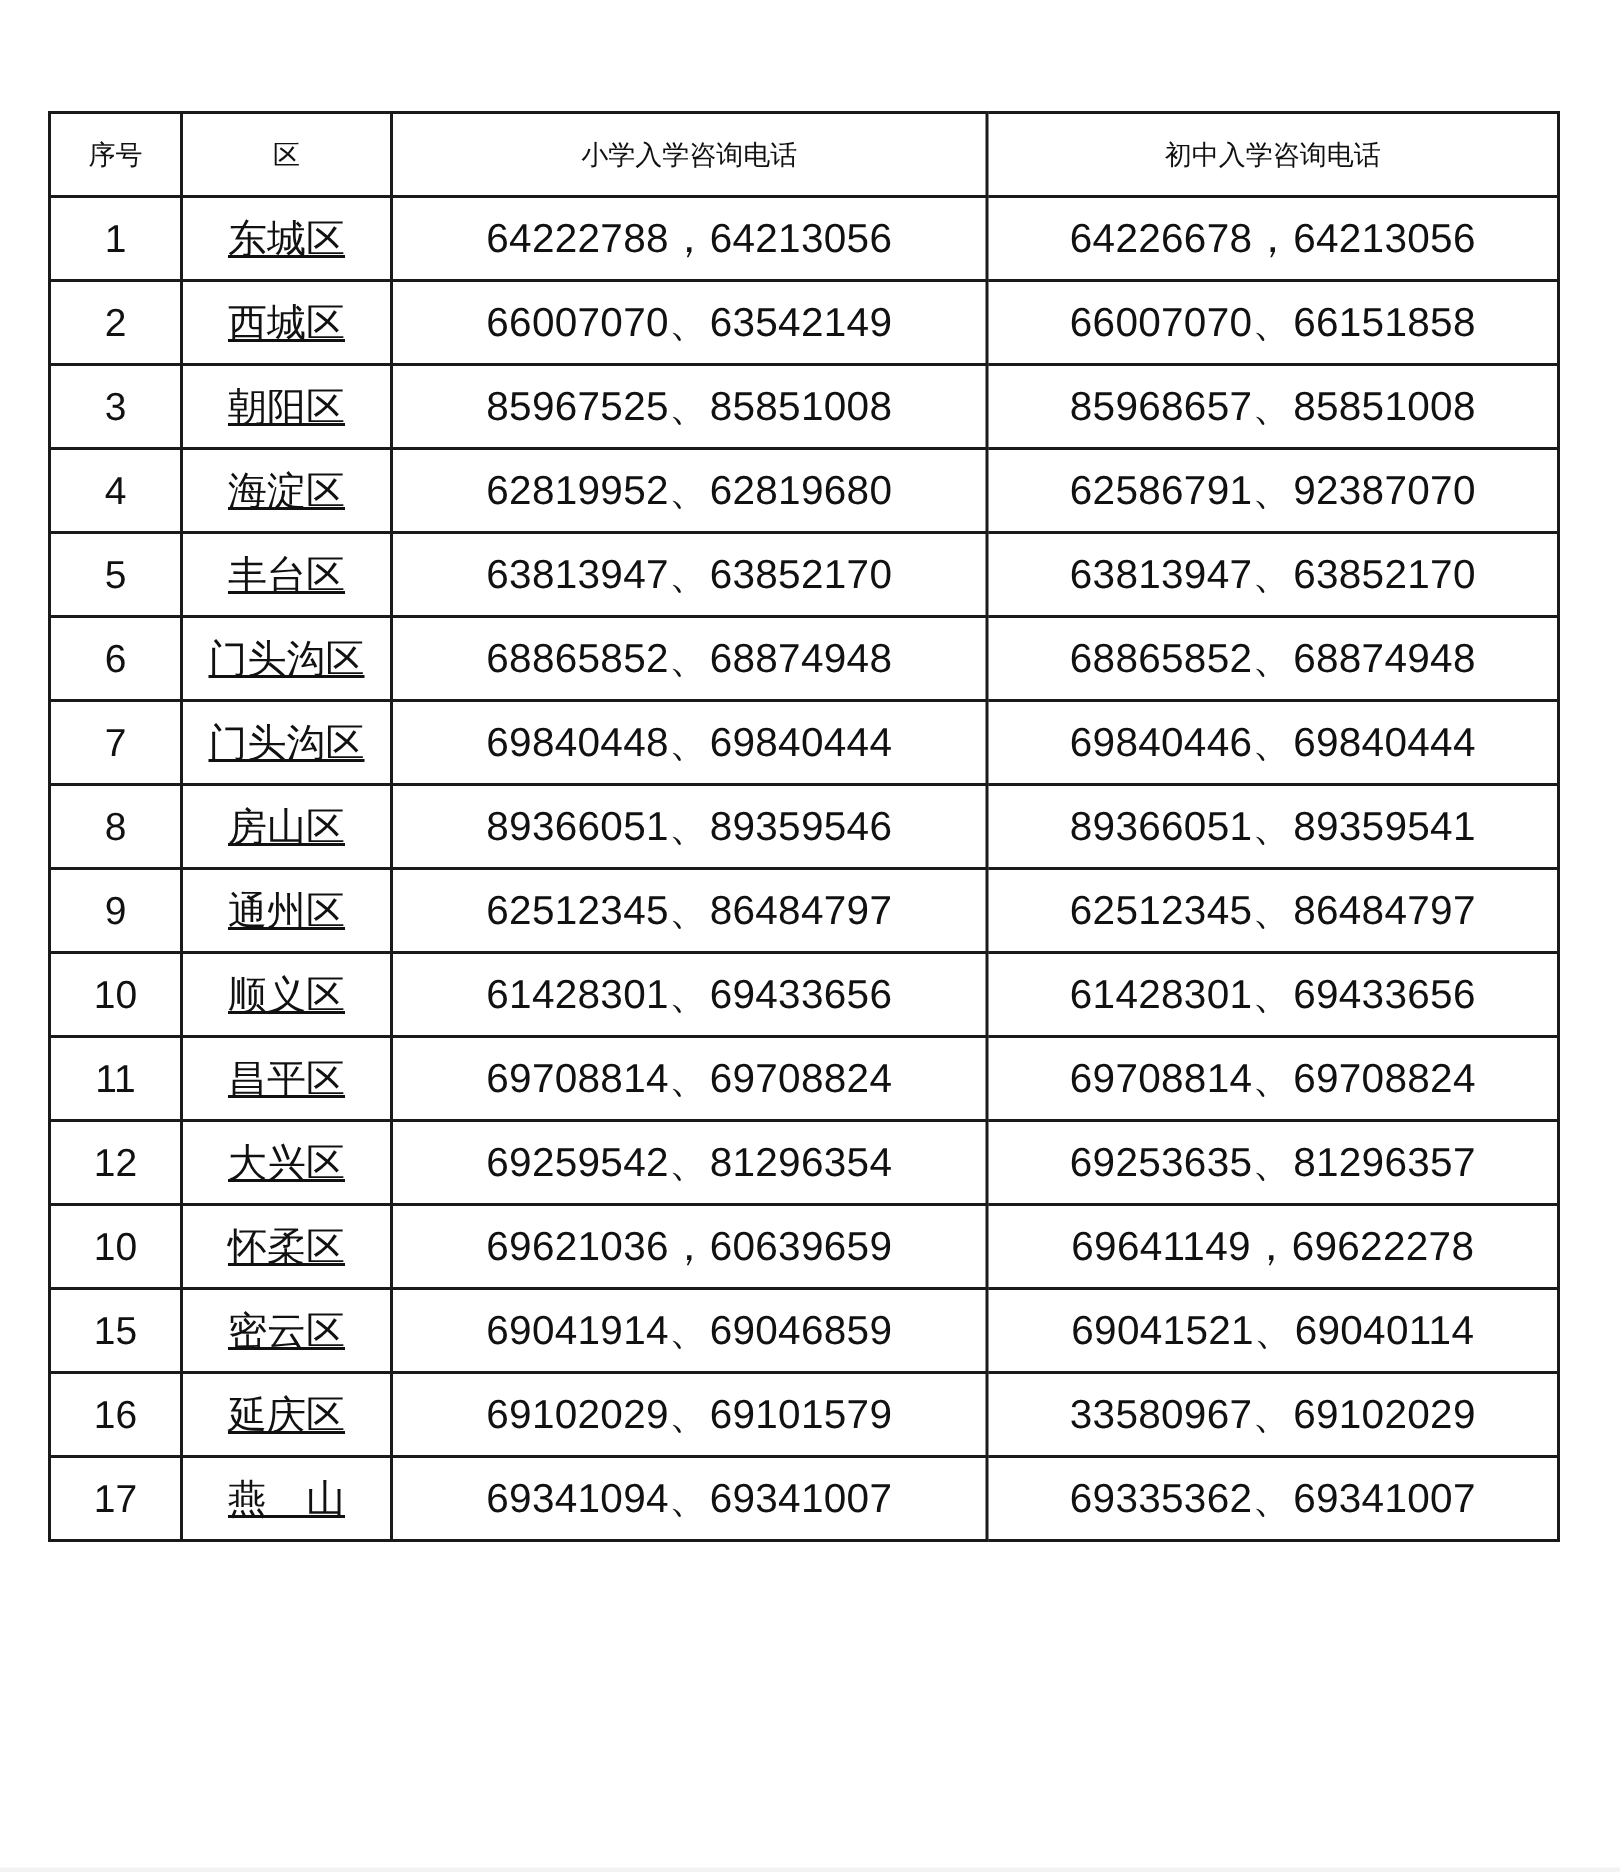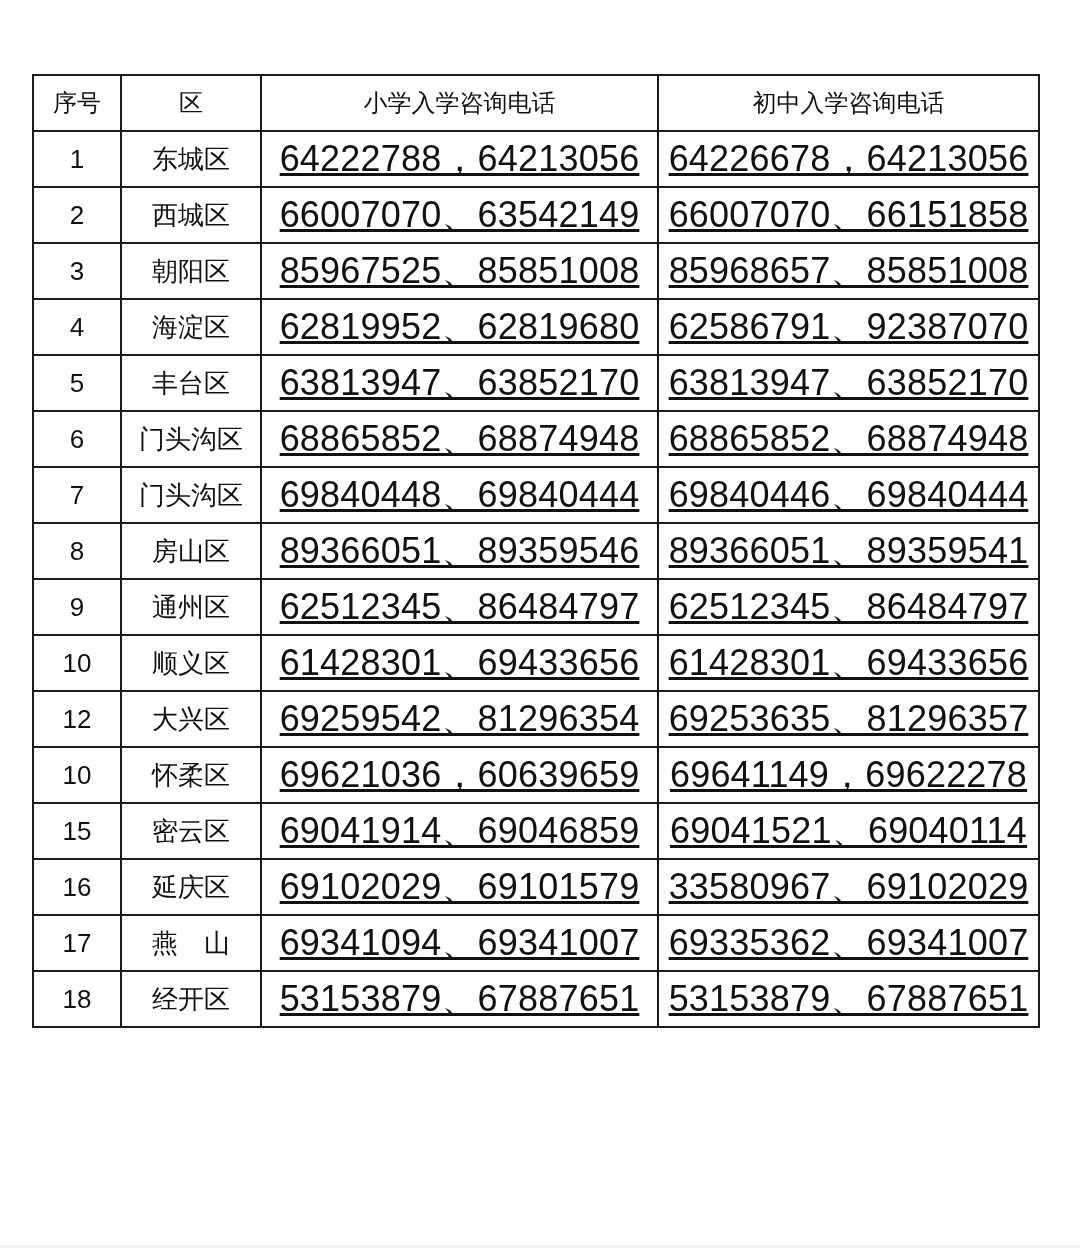--- a/index.html
+++ b/index.html
@@ -40,35 +40,35 @@
     border: 2px solid #1a1a1a;
     height: 54px;
     padding: 0;
     text-align: center;
     vertical-align: middle;
     font-weight: normal;
     white-space: nowrap;
     overflow: hidden;
   }
   table.contacts th {
-    font-size: 24px;
+    font-size: 18px;
     letter-spacing: 0px;
   }
   td.idx {
     font-family: "Liberation Sans", sans-serif;
     font-size: 26px;
   }
   td.dist {
     font-size: 26px;
+    text-decoration: underline;
   }
   td.phone {
     font-family: "Liberation Sans", sans-serif;
-    font-size: 36px;
+    font-size: 27px;
     letter-spacing: 0.2px;
-    text-decoration: underline;
   }
   .bottom-strip {
     position: absolute;
     left: 0;
     top: 1245px;
     width: 1080px;
     height: 3px;
     background: #f3f3f3;
   }
 </style>
@@ -146,20 +146,26 @@
           <td class="phone">62512345、86484797</td>
           <td class="phone">62512345、86484797</td>
         </tr>
         <tr>
           <td class="idx">10</td>
           <td class="dist">顺义区</td>
           <td class="phone">61428301、69433656</td>
           <td class="phone">61428301、69433656</td>
         </tr>
         <tr>
+          <td class="idx">11</td>
+          <td class="dist">昌平区</td>
+          <td class="phone">69708814、69708824</td>
+          <td class="phone">69708814、69708824</td>
+        </tr>
+        <tr>
           <td class="idx">12</td>
           <td class="dist">大兴区</td>
           <td class="phone">69259542、81296354</td>
           <td class="phone">69253635、81296357</td>
         </tr>
         <tr>
           <td class="idx">10</td>
           <td class="dist">怀柔区</td>
           <td class="phone">69621036，60639659</td>
           <td class="phone">69641149，69622278</td>
@@ -175,22 +181,16 @@
           <td class="dist">延庆区</td>
           <td class="phone">69102029、69101579</td>
           <td class="phone">33580967、69102029</td>
         </tr>
         <tr>
           <td class="idx">17</td>
           <td class="dist">燕　山</td>
           <td class="phone">69341094、69341007</td>
           <td class="phone">69335362、69341007</td>
         </tr>
-        <tr>
-          <td class="idx">18</td>
-          <td class="dist">经开区</td>
-          <td class="phone">53153879、67887651</td>
-          <td class="phone">53153879、67887651</td>
-        </tr>
       </tbody>
   </table>
   <div class="bottom-strip"></div>
 </div>
 
 </body></html>

